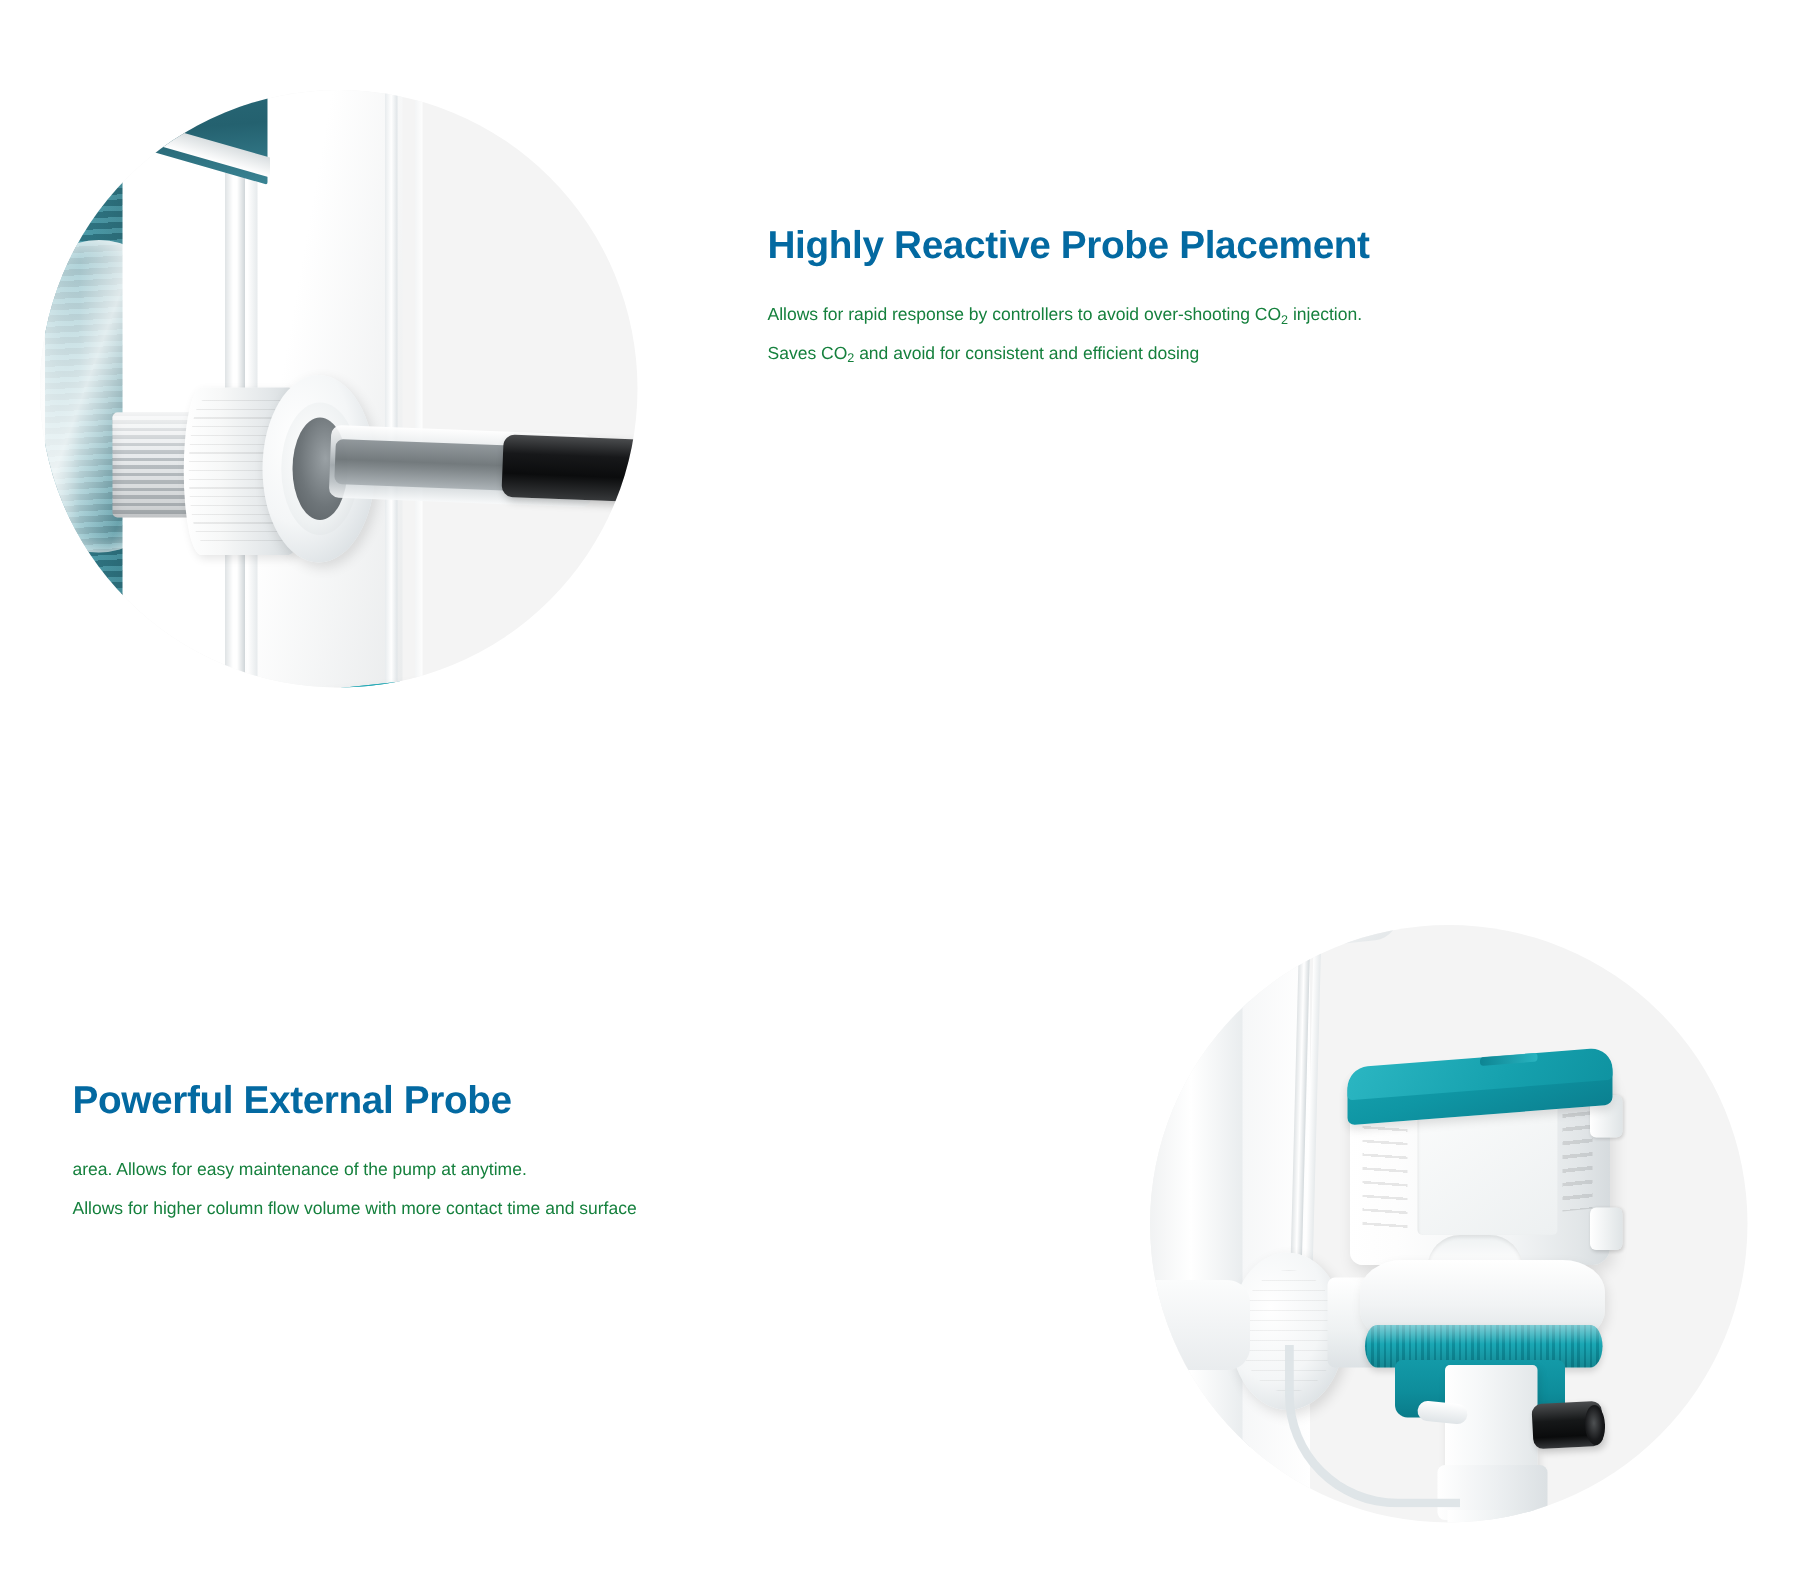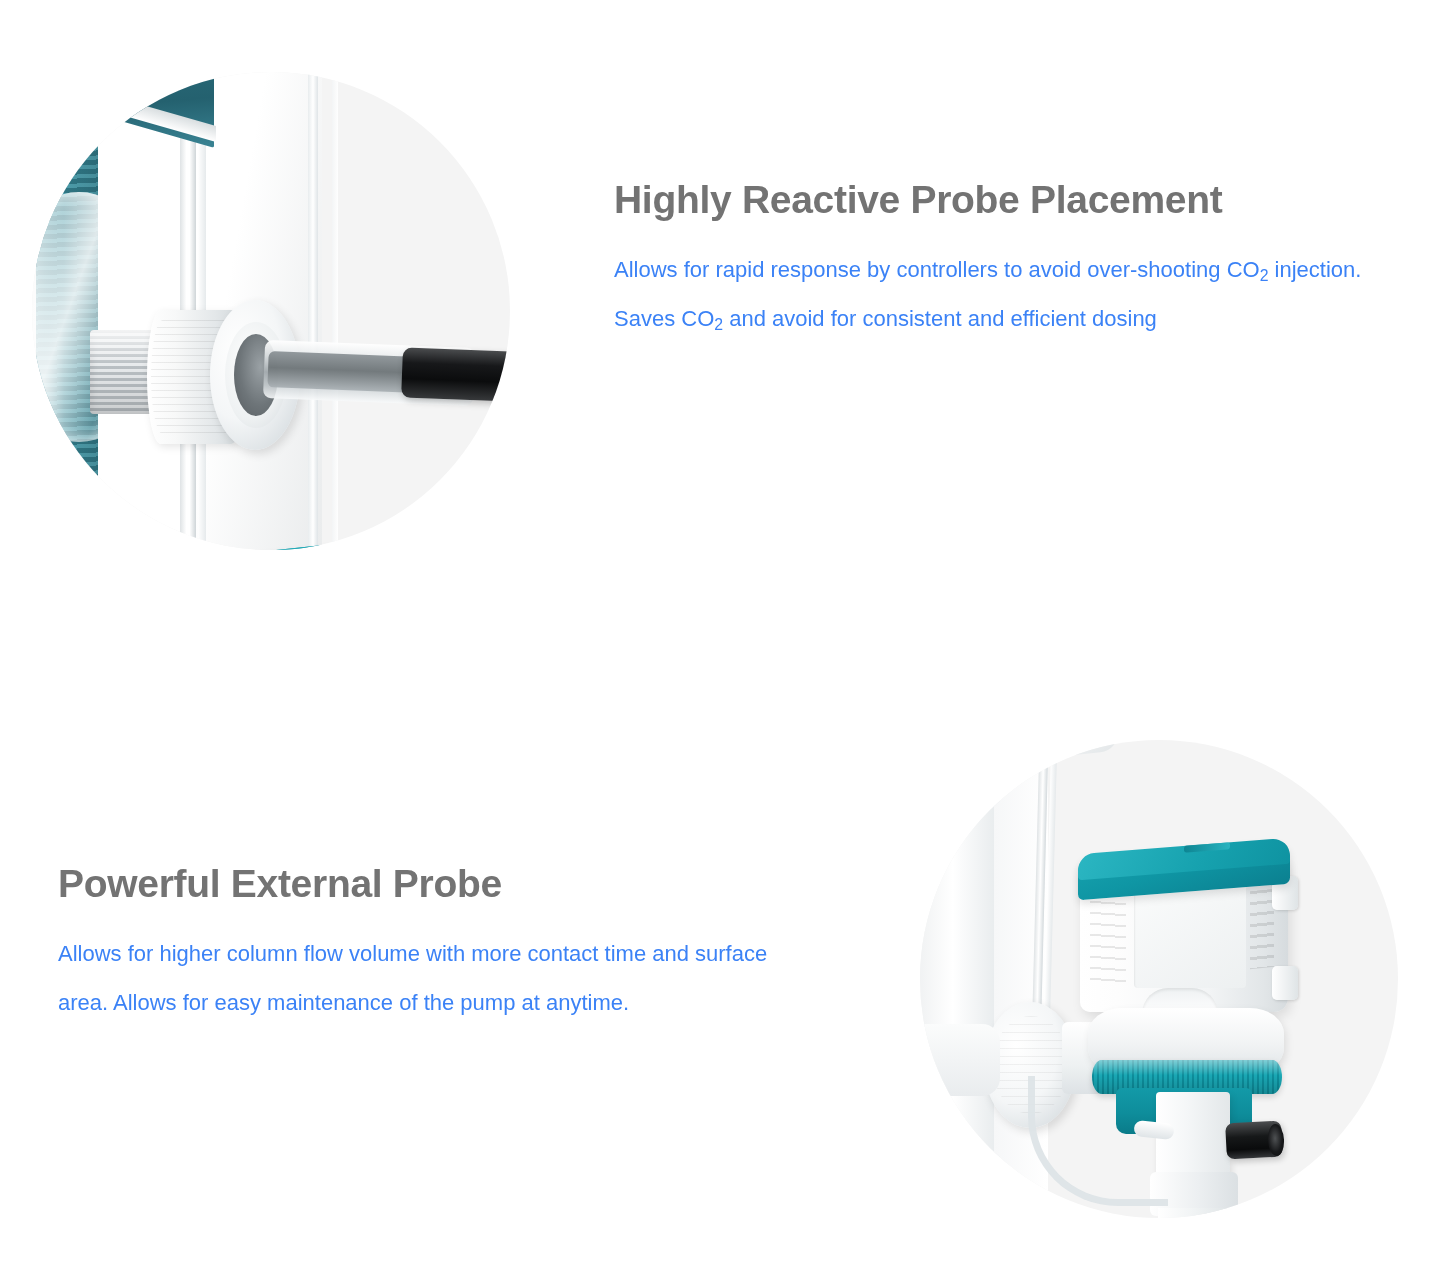--- a/index.html
+++ b/index.html
@@ -19,31 +19,31 @@
     height: 1276px;
     background: #ffffff;
   }
 
   
   .feature { position: absolute; }
 
   .feature-text { position: absolute; }
 
   .feature-title {
-    font-size: 39px;
+    font-size: 31px;
     font-weight: bold;
-    color: #737373;
+    color: #0369a1;
     letter-spacing: -0.3px;
     line-height: 1.15;
     white-space: nowrap;
   }
 
   .feature-desc {
-    font-size: 22px;
-    color: #3b82f6;
+    font-size: 14px;
+    color: #15803d;
     line-height: 2.25;
     font-weight: 400;
   }
   .feature-desc .line { display: block; }
   .feature-desc sub {
     font-size: 0.72em;
     vertical-align: -0.28em;
     line-height: 0;
   }
 
@@ -465,22 +465,22 @@
       </p>
     </div>
 
   </section>
 
   <section class="feature">
 
     <div class="feature-text" style="left:58px; top:862px; width:790px;">
       <h2 class="feature-title">Powerful External Probe</h2>
       <p class="feature-desc" style="margin-top:22px;">
+        <span class="line"><span>area. Allows for easy maintenance of the pump at anytime.</span></span>
         <span class="line"><span>Allows for higher column flow volume with more contact time and surface</span></span>
-        <span class="line"><span>area. Allows for easy maintenance of the pump at anytime.</span></span>
       </p>
     </div>
 
     <div class="img-stage" id="stage2">
       <div class="img-inner">
         <div class="s2-wall"></div>
         <div class="s2-wall2"></div>
         <div class="s2-rod"></div>
         <div class="s2-rod2"></div>
         <div class="s2-hook"></div>

